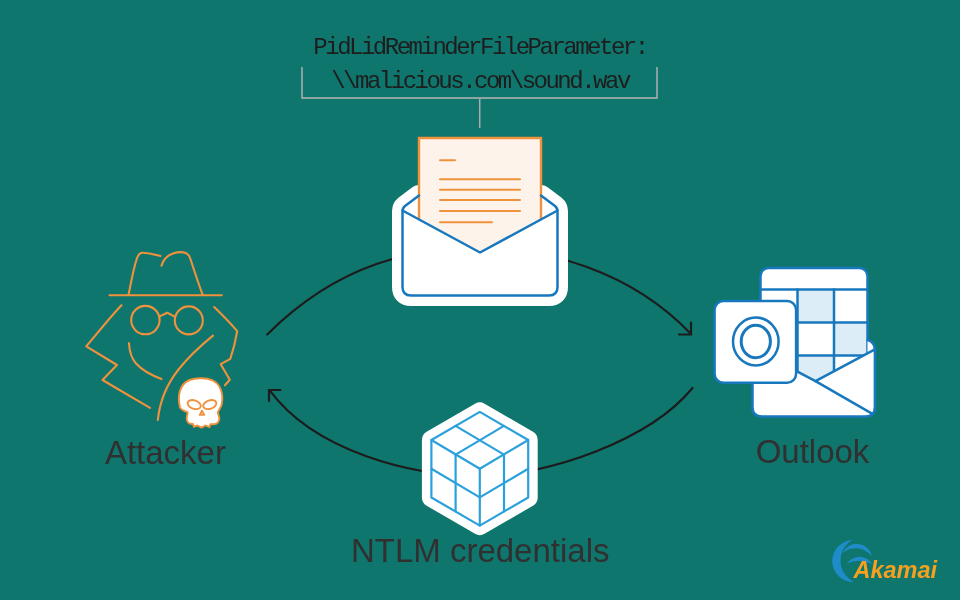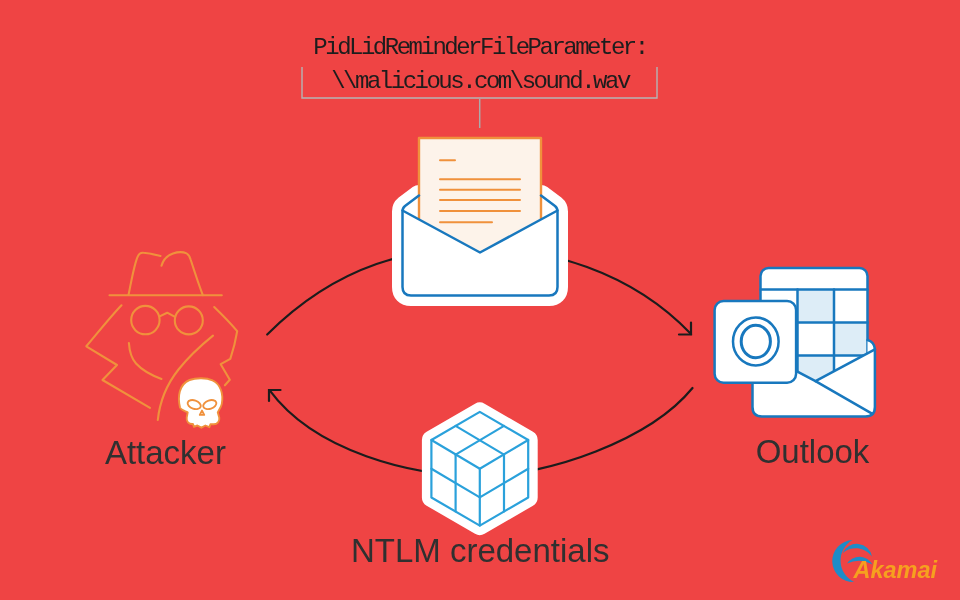--- a/index.html
+++ b/index.html
@@ -1,16 +1,16 @@
 <!DOCTYPE html>
 <html><head>
 <meta charset="utf-8">
 <style>
   html,body{margin:0;padding:0;background:#ffffff;}
-  #stage{position:relative;width:960px;height:600px;overflow:hidden;background:#ef4444;}
+  #stage{position:relative;width:960px;height:600px;overflow:hidden;background:#0f766e;}
   svg{position:absolute;top:0;left:0;}
 </style>
 </head>
 <body>
 <div id="stage">
 <svg width="960" height="600" viewBox="0 0 960 600" xmlns="http://www.w3.org/2000/svg">
 
   <path d="M302,67 L302,98 L657,98 L657,67" fill="none" stroke="#b5b5b5" stroke-width="1.4"></path>
   <line x1="479.7" y1="99" x2="479.7" y2="128" stroke="#ababab" stroke-width="1.5"></line>
   <text x="480" y="53.5" font-family="Liberation Mono, monospace" font-size="24" letter-spacing="-2.5" fill="#1d1d1d" text-anchor="middle">PidLidReminderFileParameter:</text>

